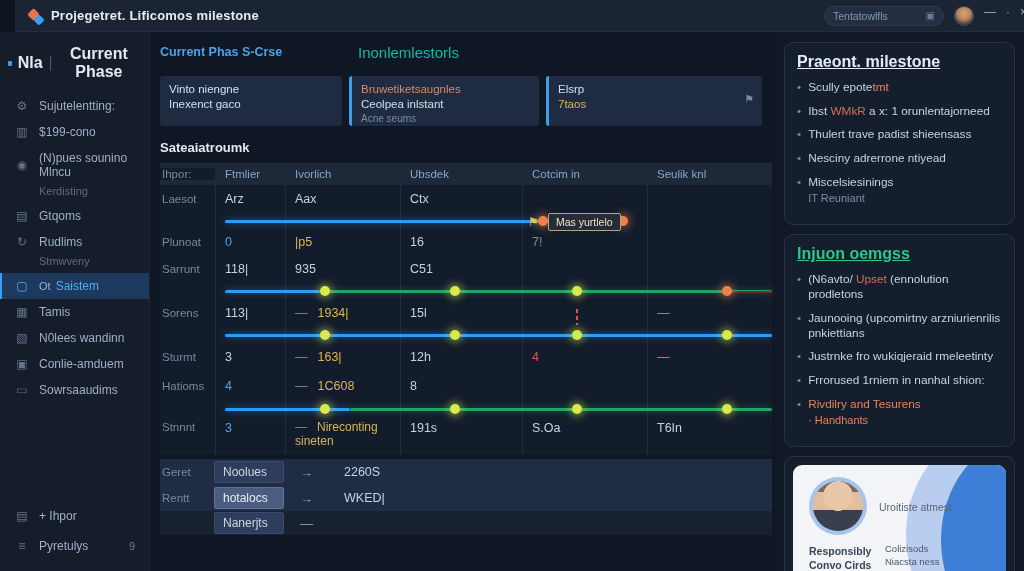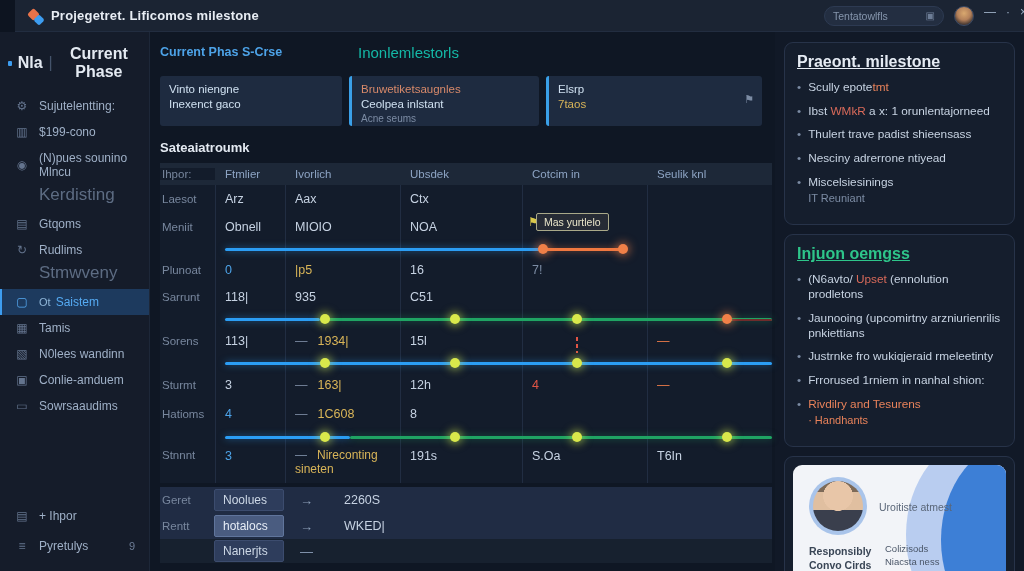--- a/index.html
+++ b/index.html
@@ -29,21 +29,21 @@
   
   .sidebar { position:absolute; top:32px; left:0; width:150px; bottom:0;
              background:#151c2a; border-right:1px solid #1d2738; font-size:12px; }
   .sb-head { display:flex; align-items:center; gap:6px; padding:13px 10px 12px 8px;
              color:#e4eaf2; font-weight:bold; font-size:16px;text-align:center; }
   .sb-head .dot { width:5px; height:5px; background:#3d9df0; border-radius:1px; }
   .sb-head .sep { color:#44536b; font-weight:normal; }
   .sb-item { display:flex; align-items:center; gap:9px; padding:6px 8px 6px 14px;
              color:#9fb0c7; cursor:pointer; }
   .sb-item .ic { width:16px; text-align:center; color:#64748e; font-size:12px; flex:0 0 16px; }
-  .sb-sub { padding:0 8px 6px 39px; color:#5d6c83; font-size:17px; }
+  .sb-sub { padding:0 8px 6px 39px; color:#5d6c83; font-size:11px; }
   .sb-item.sel { background:#1d3a5e; color:#55aaf2; border-left:2px solid #3d9df0;
                  padding-left:12px; }
   .sb-item.sel .ic { color:#55aaf2; }
   .sb-item .pfx { color:#8fb6d8; font-size:11px; margin-right:-4px; }
   .sb-footer { position:absolute; bottom:10px; left:0; right:0; }
   .sb-footer .sb-item { padding-top:8px; padding-bottom:8px; }
   .badge9 { margin-left:auto; color:#6d7d96; font-size:11px; padding-right:6px; }
 
   
   .main { position:absolute; top:32px; left:150px; width:625px; bottom:0;
@@ -85,21 +85,21 @@
   .tl-blue { background:#2b9df4; box-shadow:0 0 7px rgba(43,157,244,.55); }
   .tl-green { background:#1fa463; box-shadow:0 0 7px rgba(31,164,99,.5); }
   .tl-orange { background:#f07840; box-shadow:0 0 6px rgba(240,120,64,.5); }
   .tl-darkred { background:#6e2c2c; height:2px; top:7.5px; }
   .tdot { position:absolute; top:3px; width:10px; height:10px; border-radius:50%; }
   .d-yel { background:#d9e84b; box-shadow:0 0 9px 2px rgba(217,232,75,.55); }
   .d-org { background:#f08048; box-shadow:0 0 9px 2px rgba(240,128,72,.55); }
   .red-dash { position:absolute; width:2px; height:16px; top:-18px;
               background:repeating-linear-gradient(#e05545 0 4px, transparent 4px 7px); }
 
-  .tooltip { position:absolute; left:376px; top:50px; z-index:6;
+  .tooltip { position:absolute; left:388px; top:50px; z-index:6;
              background:#262b35; border:1px solid #a9a989; border-radius:2px;
              color:#e9e5c9; font-size:10.5px; padding:2px 7px; }
   .tooltip-pin { position:absolute; left:368px; top:52px; color:#d9c84b; font-size:12px; z-index:6; }
 
   .tbl-lower { margin-top:4px; }
   .brow { display:grid; grid-template-columns:52px 74px 58px 428px;
           align-items:center; height:26px; position:relative; }
   .brow.bg1 { background:#202c44; }
   .brow.bg2 { background:#17212f; height:24px; }
   .brow .lbl { color:#78879e; font-size:11.5px; padding-left:2px; }
@@ -273,28 +273,20 @@
 
       <div class="trow r28">
         <div class="lbl">Laesot</div>
         <div>Arz</div>
         <div>Aax</div>
         <div>Ctx</div>
         <div></div>
         <div></div>
       </div>
 
-      <div class="trow r28">
-        <div class="lbl">Meniit</div>
-        <div>Obnell</div>
-        <div>MIOIO</div>
-        <div>NOA</div>
-        <div></div>
-        <div></div>
-      </div>
 
       <div class="tlrow">
         <div class="tline tl-blue" style="left:65px;  width:318px"></div>
         <div class="tline tl-orange" style="left:383px; width:80px"></div>
         <div class="tdot d-org" style="left:378px"></div>
         <div class="tdot d-org" style="left:458px"></div>
       </div>
 
       <div class="trow" style="height:26px">
         <div class="lbl">Plunoat</div>

